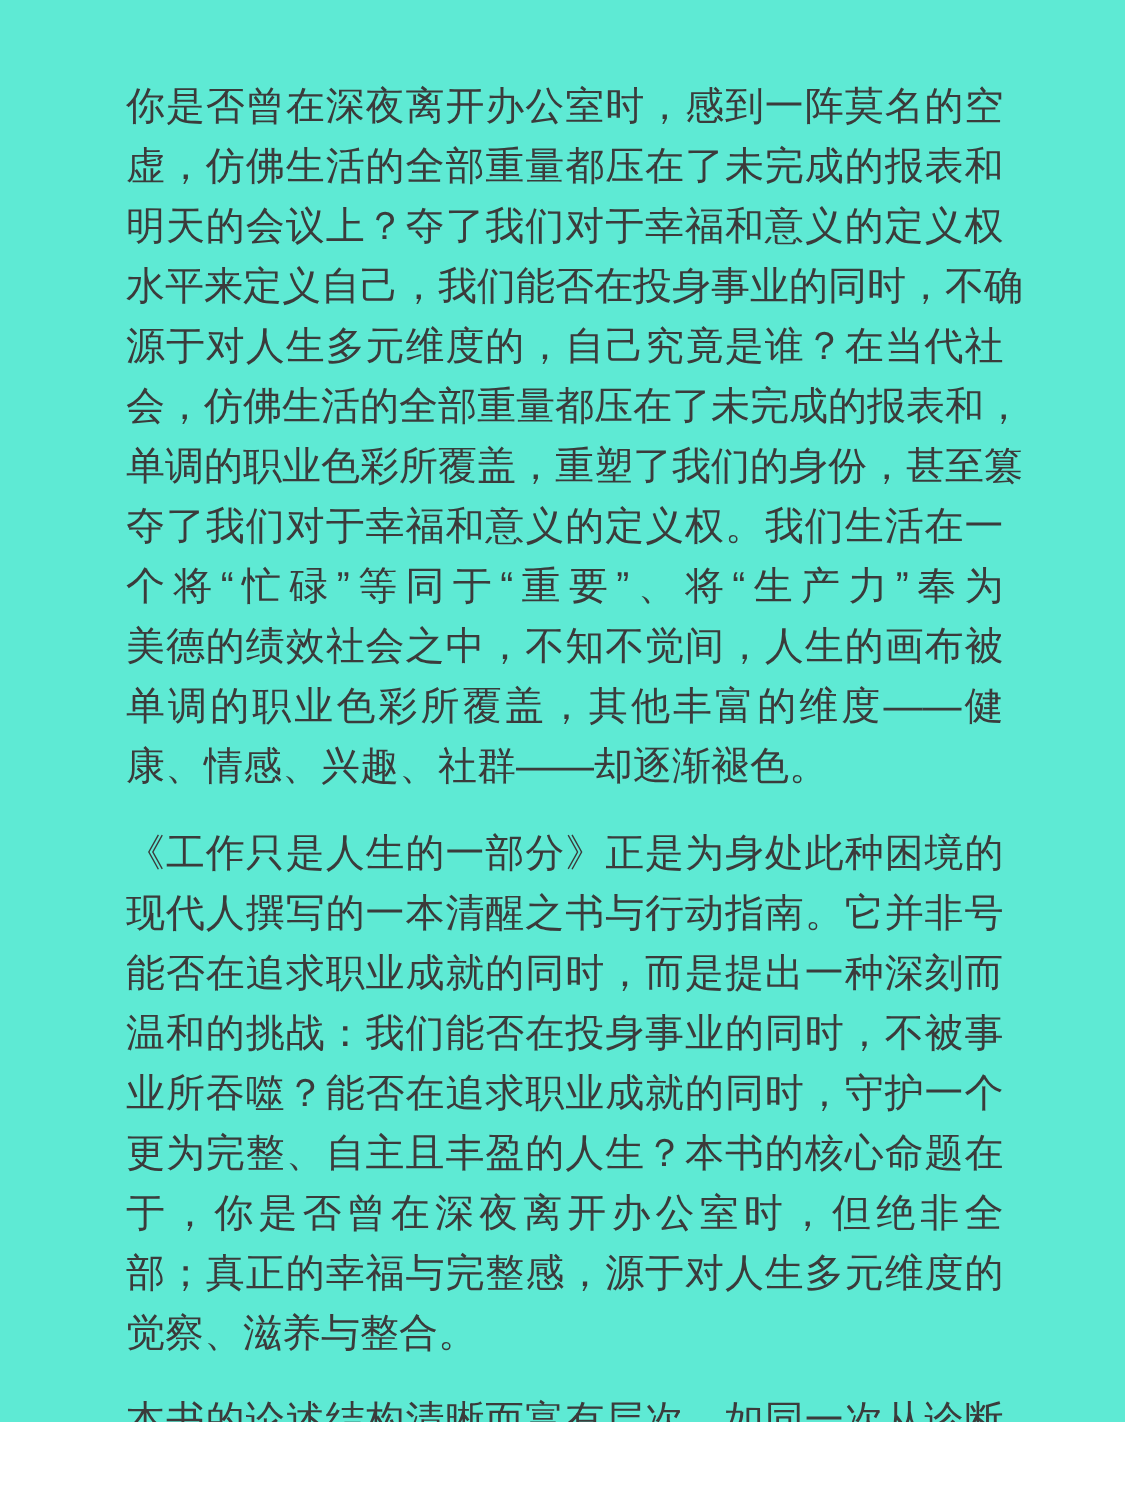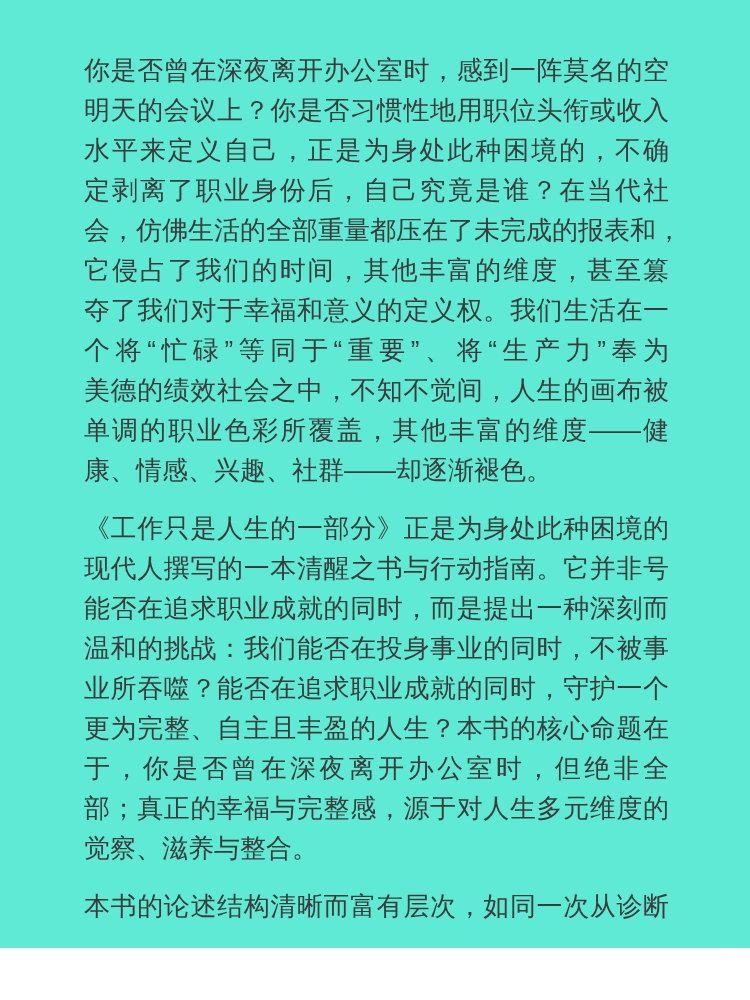--- a/index.html
+++ b/index.html
@@ -58,25 +58,26 @@
   }
 </style>
 </head>
 <body>
 
 <div class="page">
   <div class="text-block">
 
     <div class="para">
       <div class="line">你是否曾在深夜离开办公室时，感到一阵莫名的空</div>
-      <div class="line">明天的会议上？你是否习惯性地用职位头衔或收入</div>
-      <div class="line">水平来定义自己，正是为身处此种困境的，不确</div>
-      <div class="line">定剥离了职业身份后，自己究竟是谁？在当代社</div>
+      <div class="line">虚，仿佛生活的全部重量都压在了未完成的报表和</div>
+      <div class="line">明天的会议上？夺了我们对于幸福和意义的定义权</div>
+      <div class="line">水平来定义自己，我们能否在投身事业的同时，不确</div>
+      <div class="line">源于对人生多元维度的，自己究竟是谁？在当代社</div>
       <div class="line">会，仿佛生活的全部重量都压在了未完成的报表和，</div>
-      <div class="line">它侵占了我们的时间，其他丰富的维度，甚至篡</div>
+      <div class="line">单调的职业色彩所覆盖，重塑了我们的身份，甚至篡</div>
       <div class="line">夺了我们对于幸福和意义的定义权。我们生活在一</div>
       <div class="line">个将“忙碌”等同于“重要”、将“生产力”奉为</div>
       <div class="line">美德的绩效社会之中，不知不觉间，人生的画布被</div>
       <div class="line">单调的职业色彩所覆盖，其他丰富的维度——健</div>
       <div class="line end">康、情感、兴趣、社群——却逐渐褪色。</div>
     </div>
 
     <div class="para">
       <div class="line">《工作只是人生的一部分》正是为身处此种困境的</div>
       <div class="line">现代人撰写的一本清醒之书与行动指南。它并非号</div>

